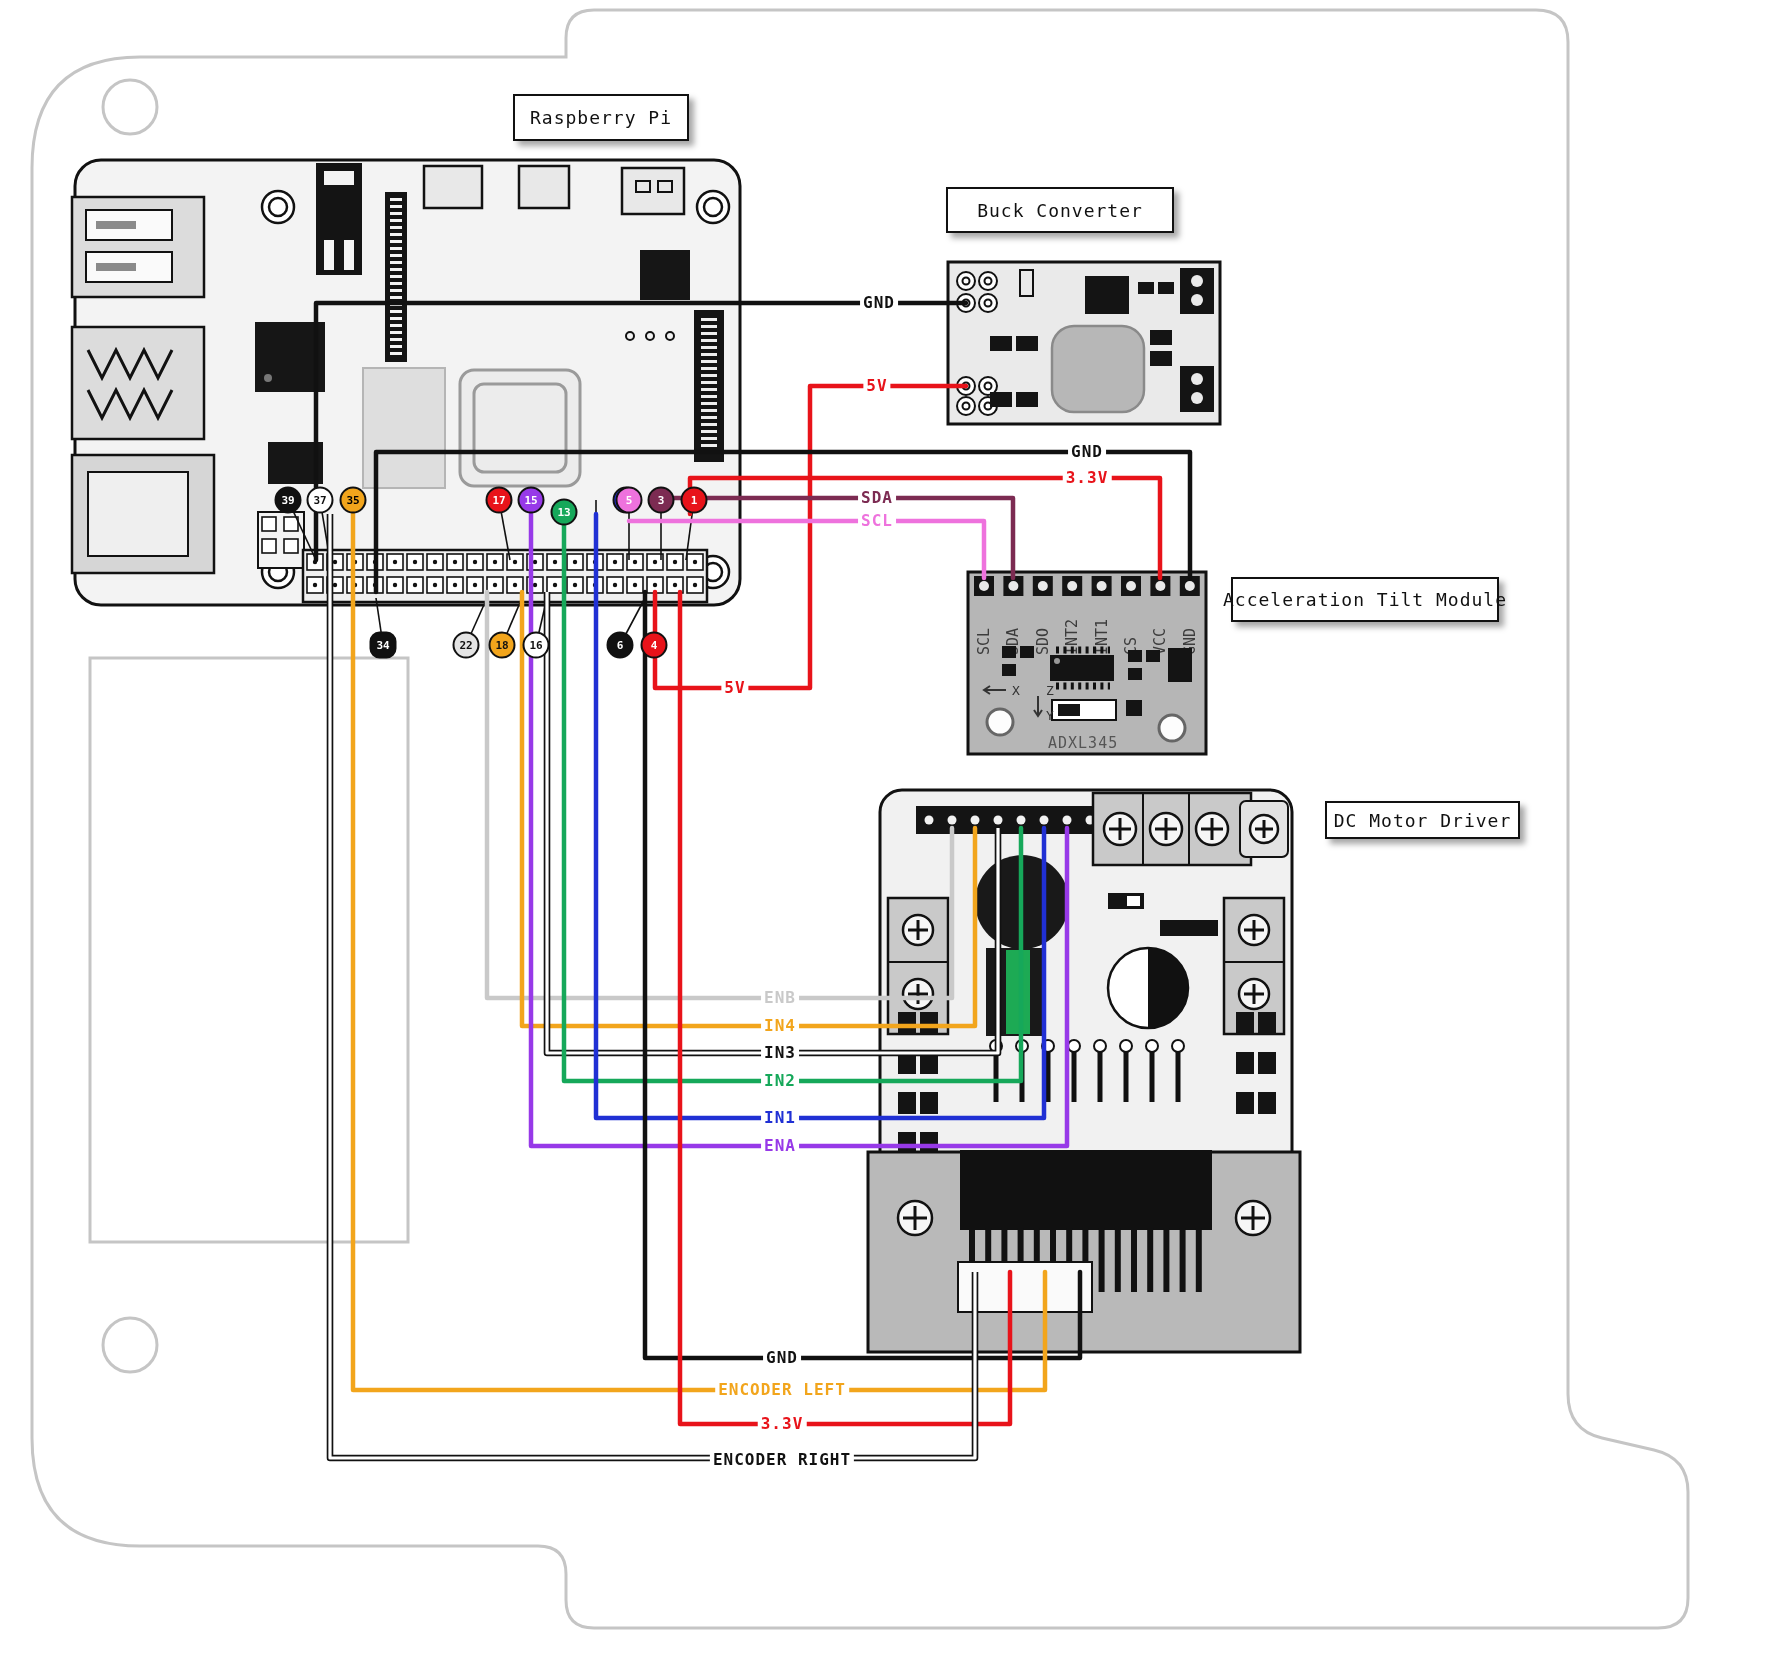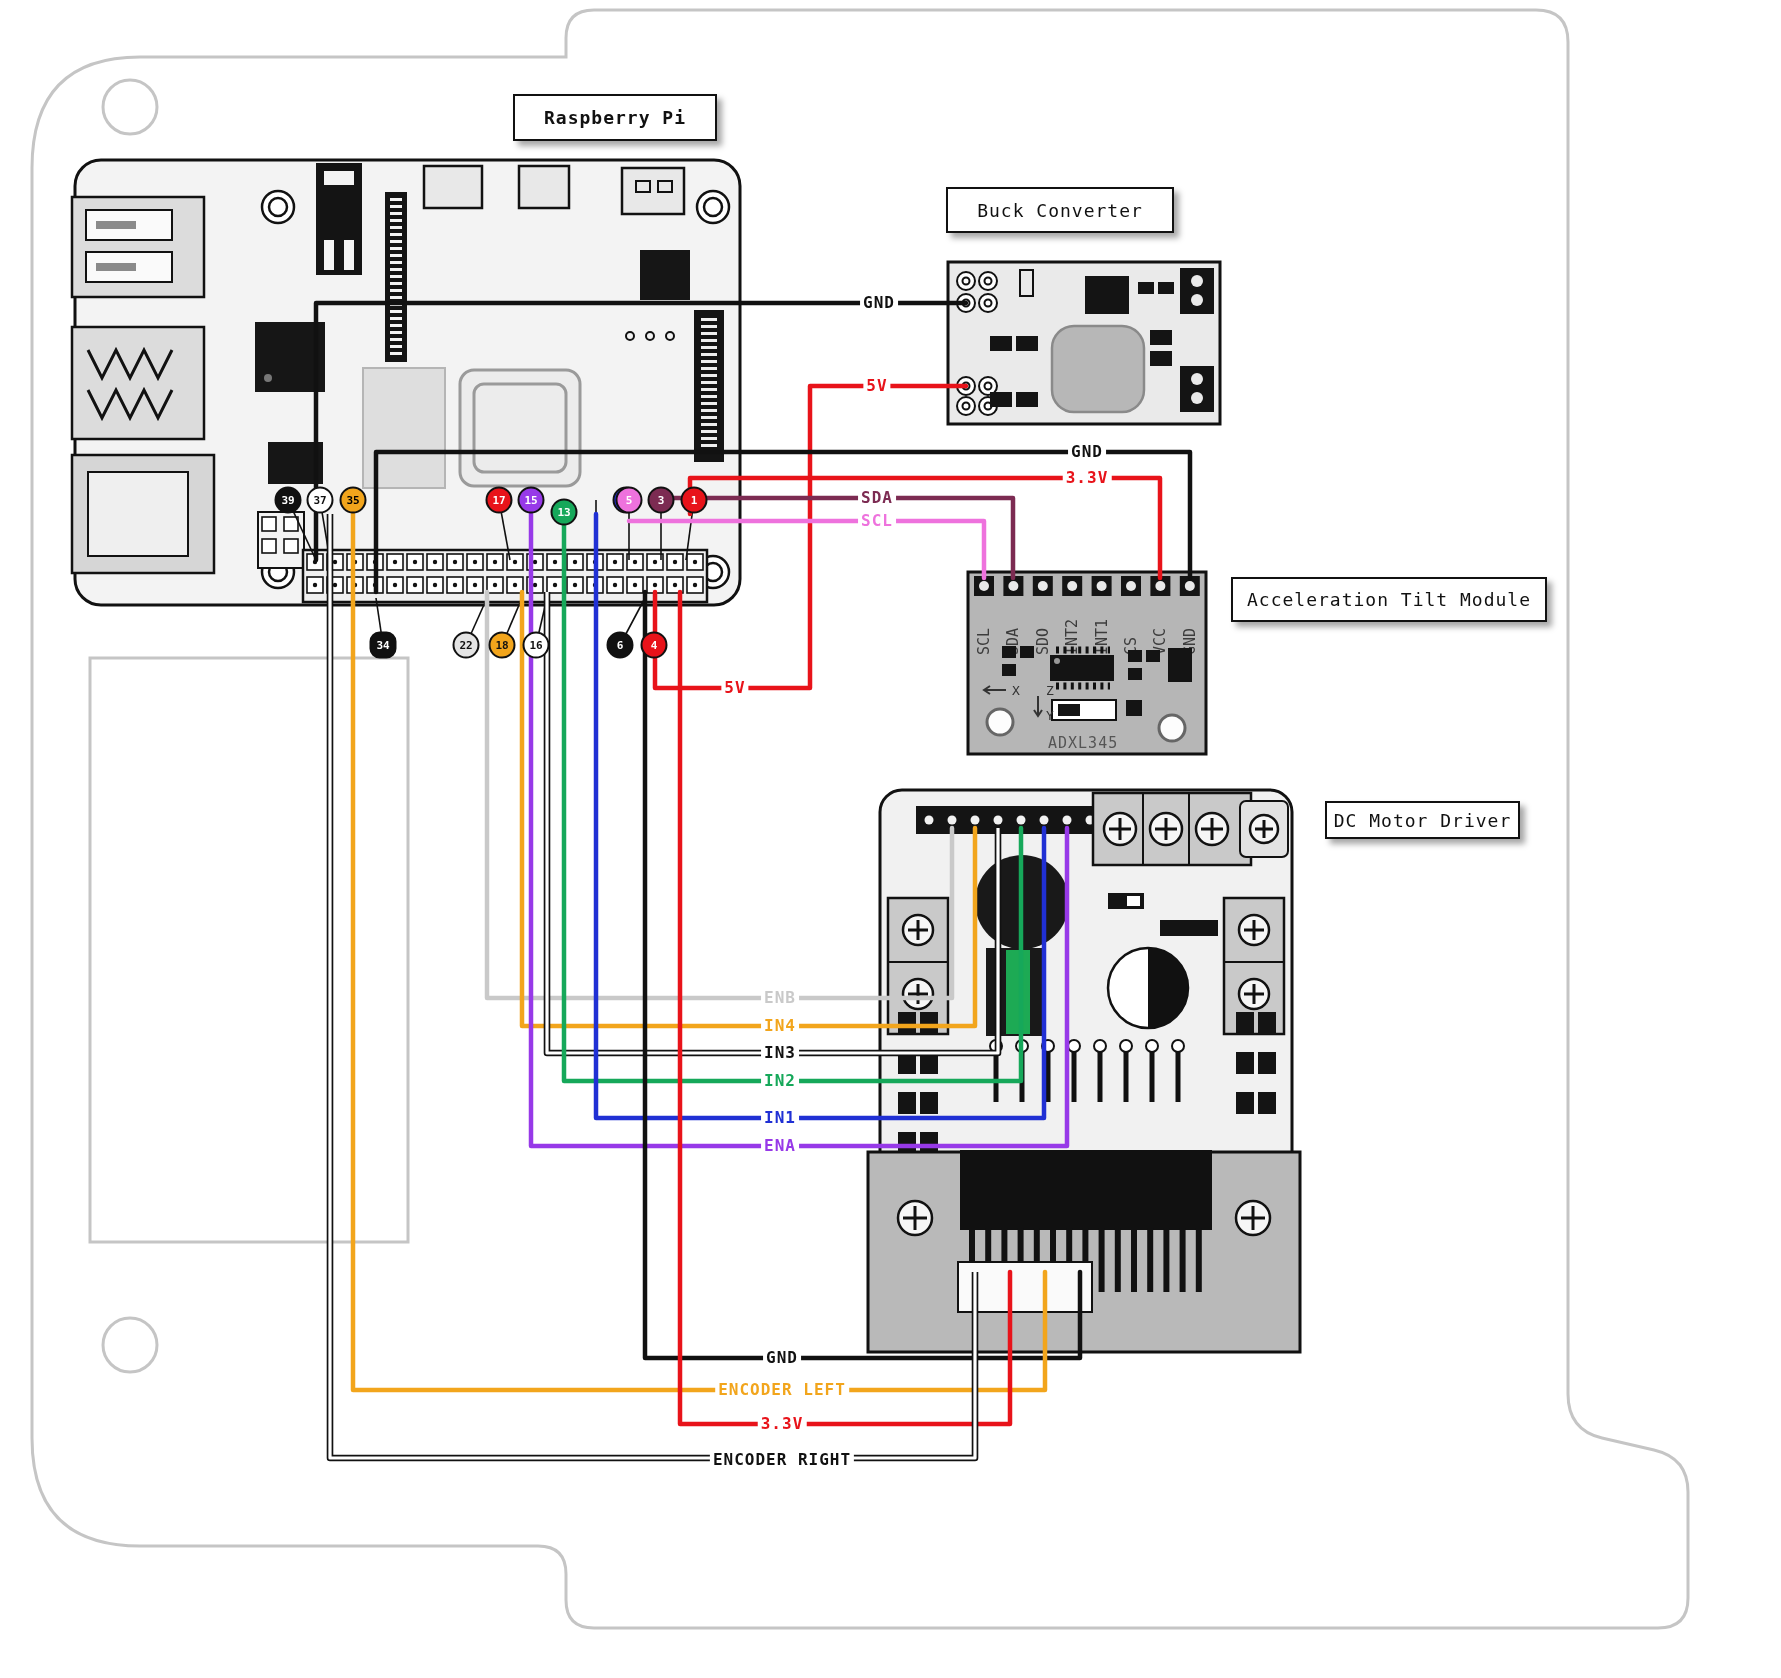--- a/index.html
+++ b/index.html
@@ -455,18 +455,18 @@
       <div class="badge" style="left: 661px; top: 500px; background: rgb(124, 43, 82); color: rgb(255, 255, 255);">3</div>
       <div class="badge" style="left: 694px; top: 500px; background: rgb(232, 19, 26); color: rgb(255, 255, 255);">1</div>
       <div class="badge" style="left: 383px; top: 645px; background: rgb(17, 17, 17); color: rgb(255, 255, 255); border-radius: 10px;">34</div>
       <div class="badge" style="left: 466px; top: 645px; background: rgb(228, 228, 228); color: rgb(17, 17, 17);">22</div>
       <div class="badge" style="left: 502px; top: 645px; background: rgb(242, 165, 28); color: rgb(17, 17, 17); text-align: right;">18</div>
       <div class="badge" style="left: 536px; top: 645px; background: rgb(255, 255, 255); color: rgb(17, 17, 17);">16</div>
       <div class="badge" style="left: 620px; top: 645px; background: rgb(17, 17, 17); color: rgb(255, 255, 255);">6</div>
       <div class="badge" style="left: 654px; top: 645px; background: rgb(232, 19, 26); color: rgb(255, 255, 255);">4</div>
     </div>
 
-<div class="comp-label" style="left:513px; top:94px; width:204px; height:47px;font-weight:bold;">Raspberry Pi</div>
+<div class="comp-label" style="left:513px; top:94px; width:176px; height:47px;">Raspberry Pi</div>
 <div class="comp-label" style="left:946px; top:187px; width:228px; height:46px;">Buck Converter</div>
-<div class="comp-label" style="left:1231px; top:577px; width:316px; height:45px;">Acceleration Tilt Module</div>
+<div class="comp-label" style="left:1231px; top:577px; width:268px; height:45px;">Acceleration Tilt Module</div>
 <div class="comp-label" style="left:1325px; top:801px; width:195px; height:38px;">DC Motor Driver</div>
 
 </div>
 
 </body></html>

